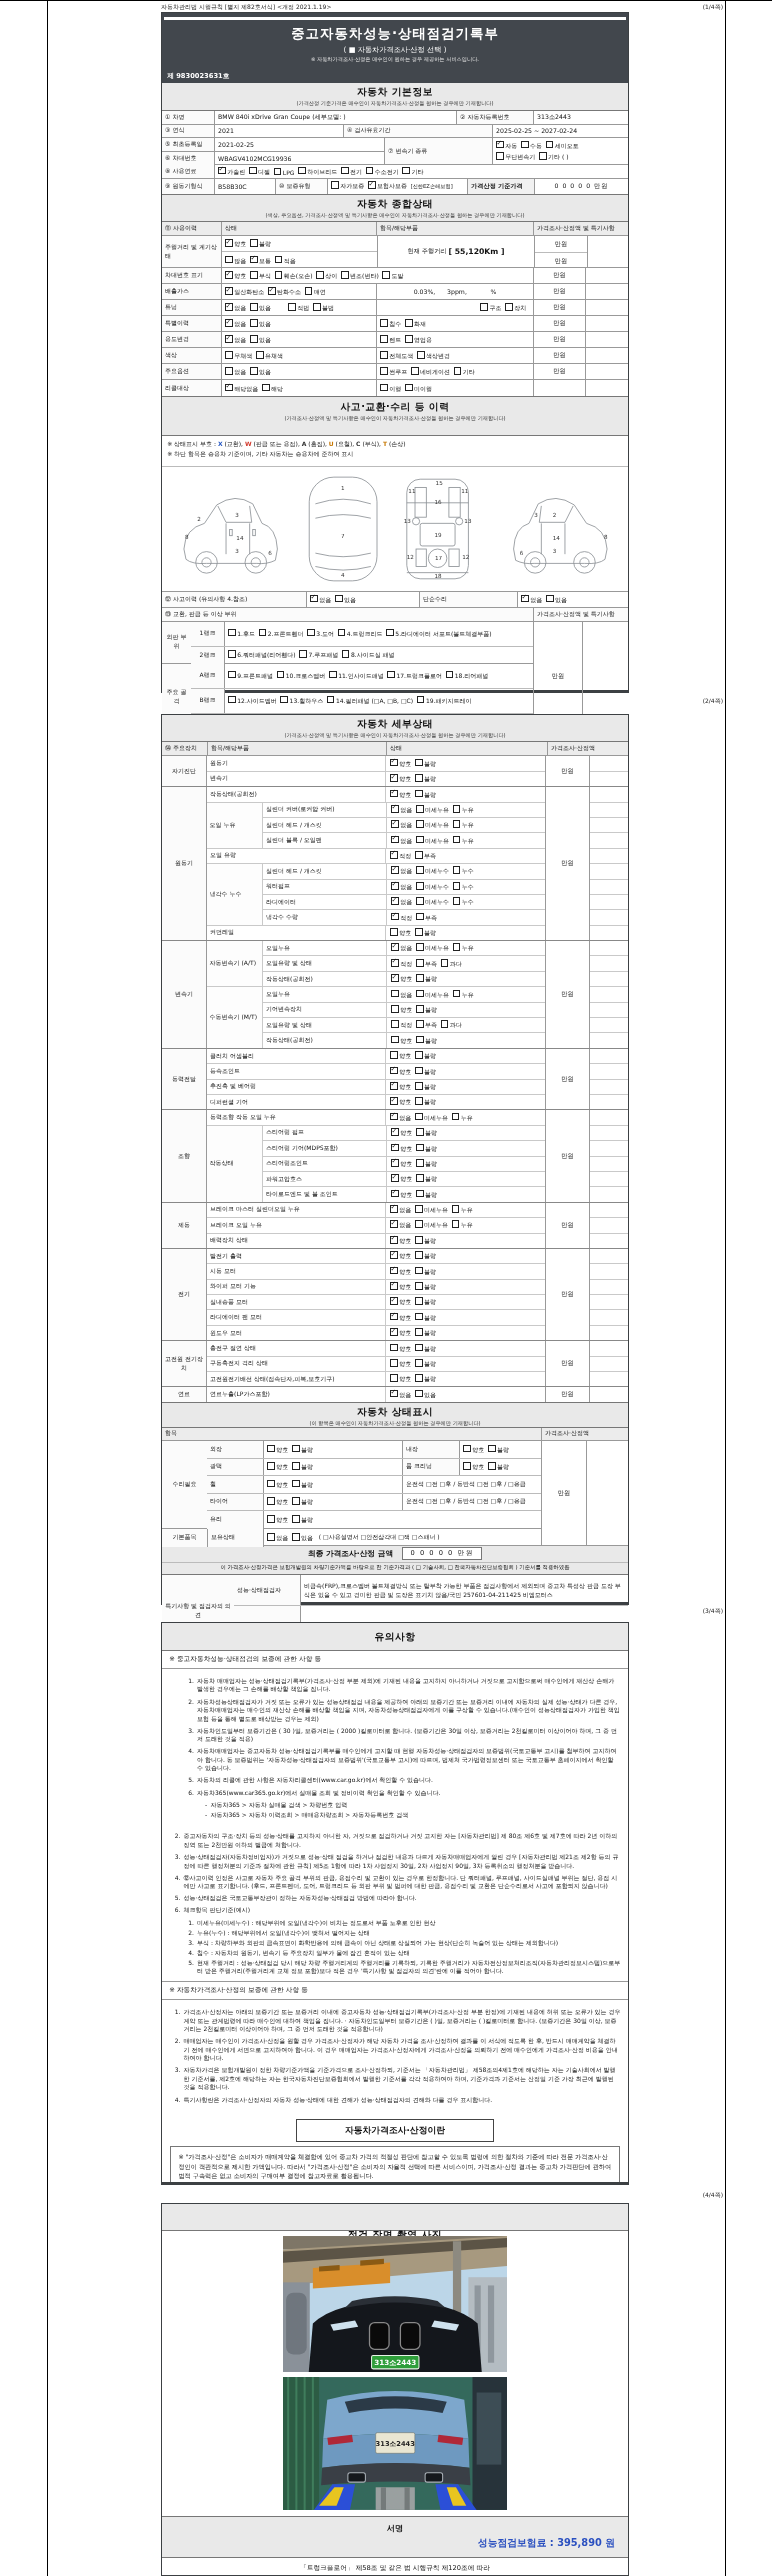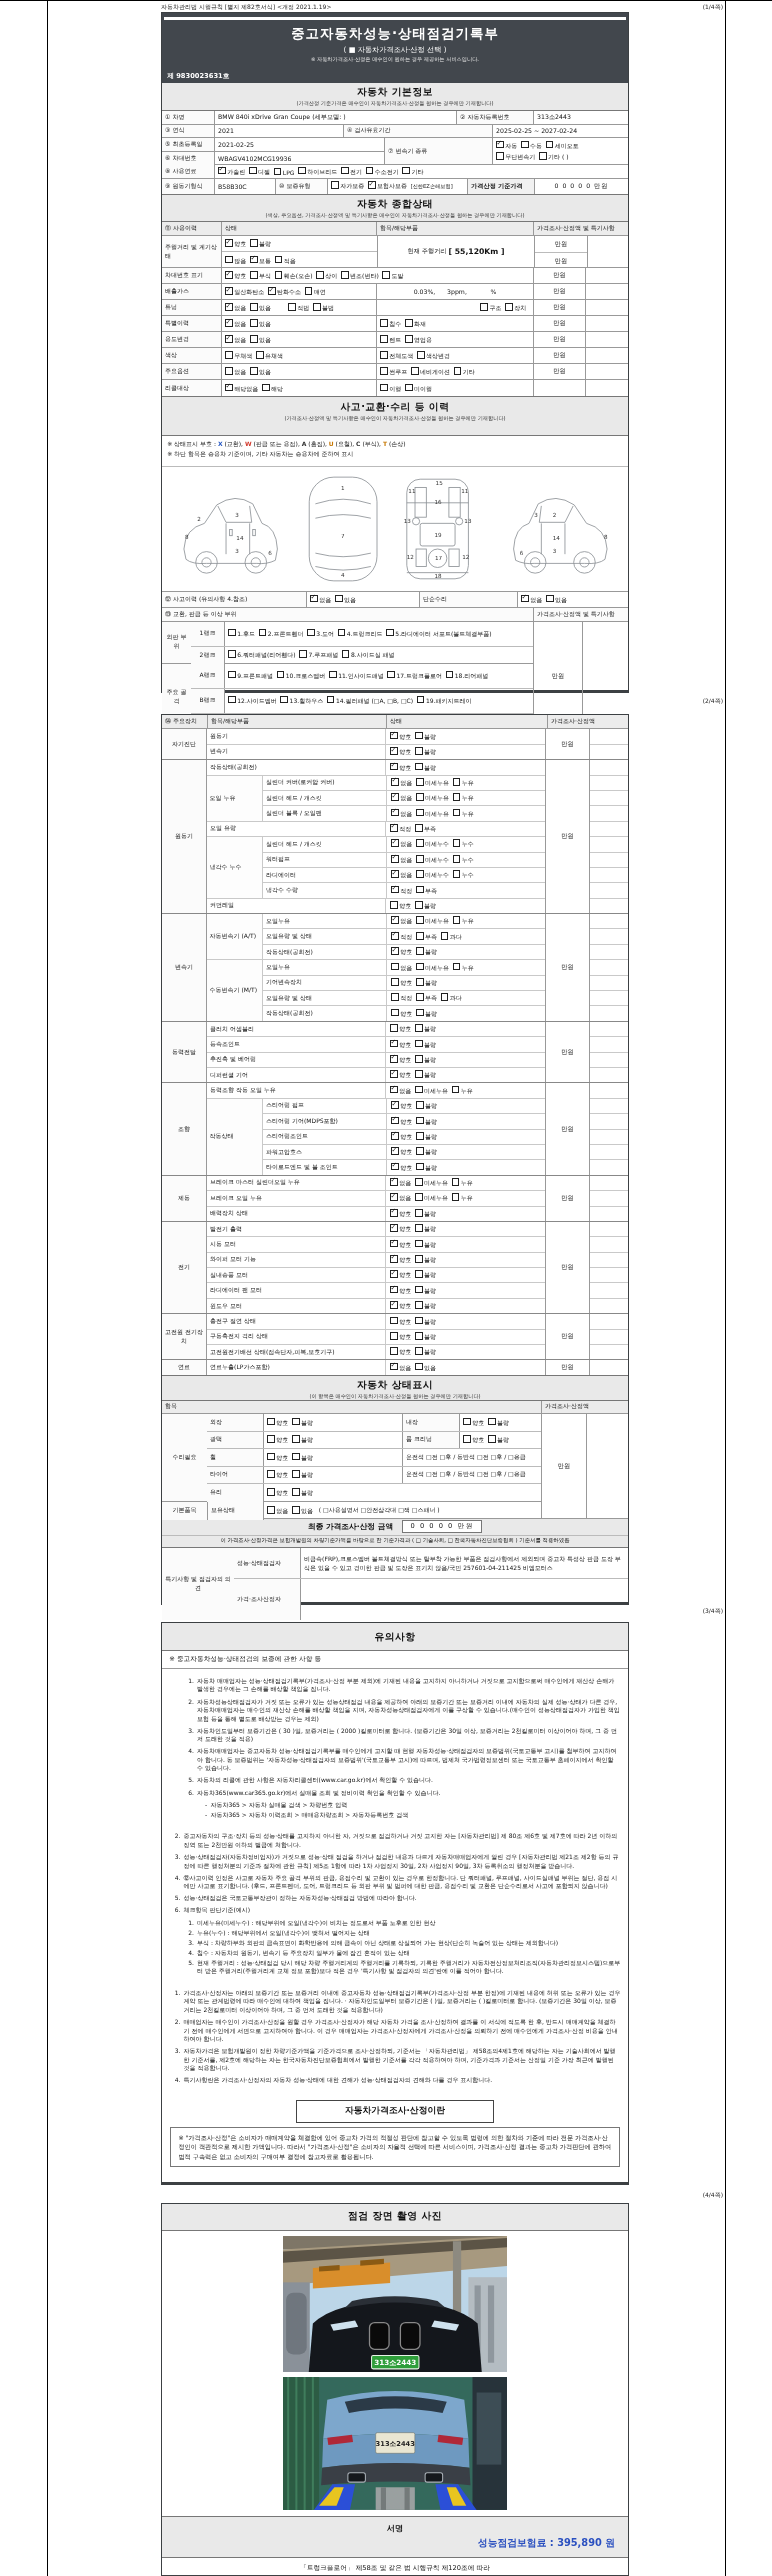--- a/index.html
+++ b/index.html
@@ -469,20 +469,24 @@
             </div>
           </div>
         </div>
       </div>
       <div class="pricec" style="width:48px;border-left:0.5px solid #999">만원</div>
       <div style="flex:1;border-left:0.5px solid #999"></div>
     </div>
   </div>
 
   <div class="form" style="top:714px;height:891px">
+    <div class="sechead" style="height:27px">
+      <div class="sec-title">자동차 세부상태</div>
+      <div class="sec-sub">(가격조사·산정액 및 특기사항은 매수인이 자동차가격조사·산정을 원하는 경우에만 기재합니다)</div>
+    </div>
     <div class="fr rb hd" style="height:14.4px">
       <div class="c" style="width:45px">⑭ 주요장치</div>
       <div class="c" style="width:179px">항목/해당부품</div>
       <div class="c" style="width:161px">상태</div>
       <div class="c" style="flex:1">가격조사·산정액</div>
     </div>
     <div>
         <div class="dgroup first">
           <div class="dcell dg-label">자기진단</div>
           <div class="dg-rows">
@@ -1104,20 +1108,21 @@
         </div>
         <div class="nitem sub">
           <span class="nnum">4.</span>
           <span class="ntext">침수 : 자동차의 원동기, 변속기 등 주요장치 일부가 물에 잠긴 흔적이 있는 상태</span>
         </div>
         <div class="nitem sub">
           <span class="nnum">5.</span>
           <span class="ntext">현재 주행거리 : 성능·상태점검 당시 해당 차량 주행거리계의 주행거리를 기록하되, 기록한 주행거리가 자동차전산정보처리조직(자동차관리정보시스템)으로부터 받은 주행거리(주행거리계 교체 정보 포함)보다 적은 경우 '특기사항 및 점검자의 의견'란에 이를 적어야 합니다.</span>
         </div>
       </div>
+    <div class="nhead">※ 자동차가격조사·산정의 보증에 관한 사항 등</div>
     <div class="nsec">
         <div class="nitem">
           <span class="nnum">1.</span>
           <span class="ntext">가격조사·산정자는 아래의 보증기간 또는 보증거리 이내에 중고자동차 성능·상태점검기록부(가격조사·산정 부분 한정)에 기재된 내용에 허위 또는 오류가 있는 경우 계약 또는 관계법령에 따라 매수인에 대하여 책임을 집니다. · 자동차인도일부터 보증기간은 (      )일, 보증거리는 (      )킬로미터로 합니다. (보증기간은 30일 이상, 보증거리는 2천킬로미터 이상이어야 하며, 그 중 먼저 도래한 것을 적용합니다)</span>
         </div>
         <div class="nitem">
           <span class="nnum">2.</span>
           <span class="ntext">매매업자는 매수인이 가격조사·산정을 원할 경우 가격조사·산정자가 해당 자동차 가격을 조사·산정하여 결과를 이 서식에 적도록 한 후, 반드시 매매계약을 체결하기 전에 매수인에게 서면으로 고지하여야 합니다. 이 경우 매매업자는 가격조사·산정자에게 가격조사·산정을 의뢰하기 전에 매수인에게 가격조사·산정 비용을 안내하여야 합니다.</span>
         </div>
         <div class="nitem">
@@ -1128,21 +1133,21 @@
           <span class="nnum">4.</span>
           <span class="ntext">특기사항란은 가격조사·산정자의 자동차 성능·상태에 대한 견해가 성능·상태점검자의 견해와 다를 경우 표시합니다.</span>
         </div>
       </div>
     <div class="boxtitle">자동차가격조사·산정이란</div>
     <div class="boxpara">※ "가격조사·산정"은 소비자가 매매계약을 체결함에 있어 중고차 가격의 적절성 판단에 참고할 수 있도록 법령에 의한 절차와 기준에 따라 전문 가격조사·산정인이 객관적으로 제시한 가액입니다. 따라서 "가격조사·산정"은 소비자의 자율적 선택에 따른 서비스이며, 가격조사·산정 결과는 중고차 가격판단에 관하여 법적 구속력은 없고 소비자의 구매여부 결정에 참고자료로 활용됩니다.</div>
   </div>
 
   <div class="form" style="top:2203px;height:373px;border-bottom-width:1.5px">
     <div class="sechead" style="height:27px">
-      <div class="sec-title" style="padding-top:6px">점검 장면 촬영 사진</div>
+      <div class="sec-title" style="padding-top:25px">점검 장면 촬영 사진</div>
     </div>
     <div class="photoarea">
 
       <svg class="photo" width="224" height="136" viewBox="0 0 435 264">
         <rect width="435" height="264" fill="#bcd6e8"></rect>
         <rect x="0" y="0" width="435" height="26" fill="#7e7667"></rect>
         <polygon points="0,26 435,0 435,58 0,96" fill="#a7997f"></polygon>
         <polygon points="0,30 435,4 435,22 0,52" fill="#5c5446"></polygon>
         <rect x="330" y="10" width="16" height="150" fill="#8d8a80"></rect>
         <rect x="58" y="66" width="150" height="40" fill="#d98e2b" transform="skewY(-4)"></rect>

